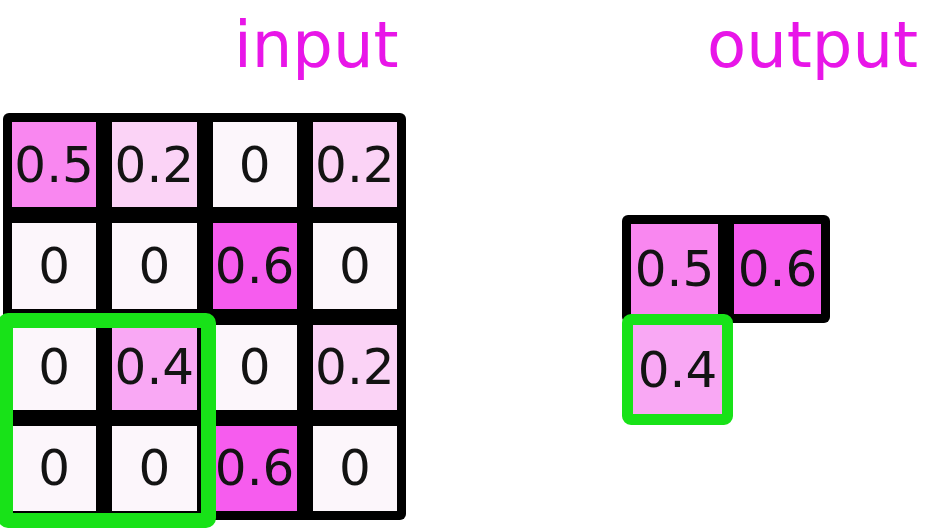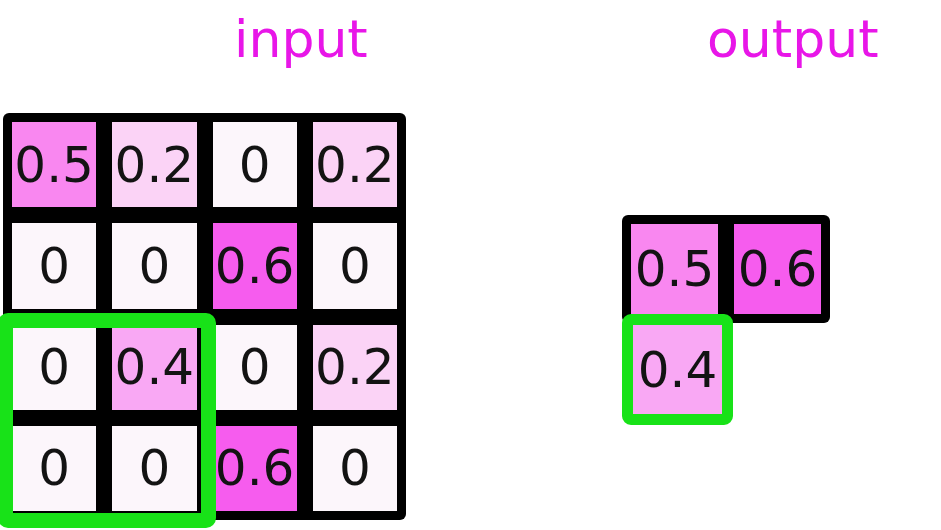--- a/index.html
+++ b/index.html
@@ -5,21 +5,21 @@
   html,body { margin:0; padding:0; background:#ffffff; }
   .canvas {
     position:relative;
     width:941px; height:530px;
     background:#ffffff;
     overflow:hidden;
     font-family:"DejaVu Sans", sans-serif;
   }
   .title {
     position:absolute;
-    font-size:52px;
+    font-size:64px;
     line-height:1.05;
     font-weight:400;
   }
   .grid {
     position:absolute;
     box-sizing:border-box;
     display:grid;
     background:#000000;
     border-radius:6px;
     padding:9px;

